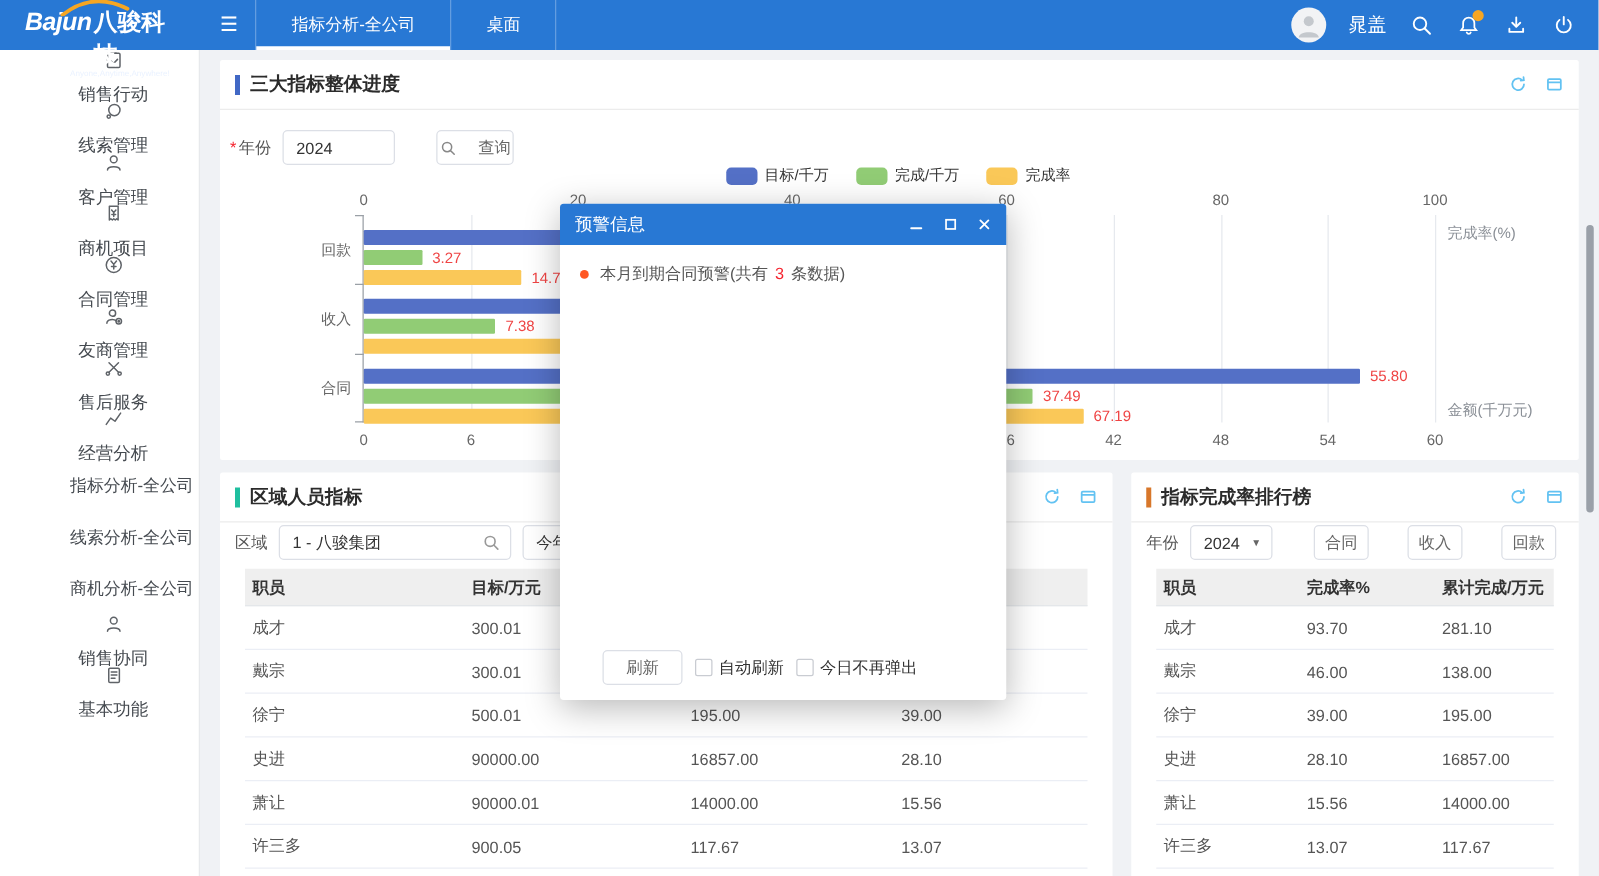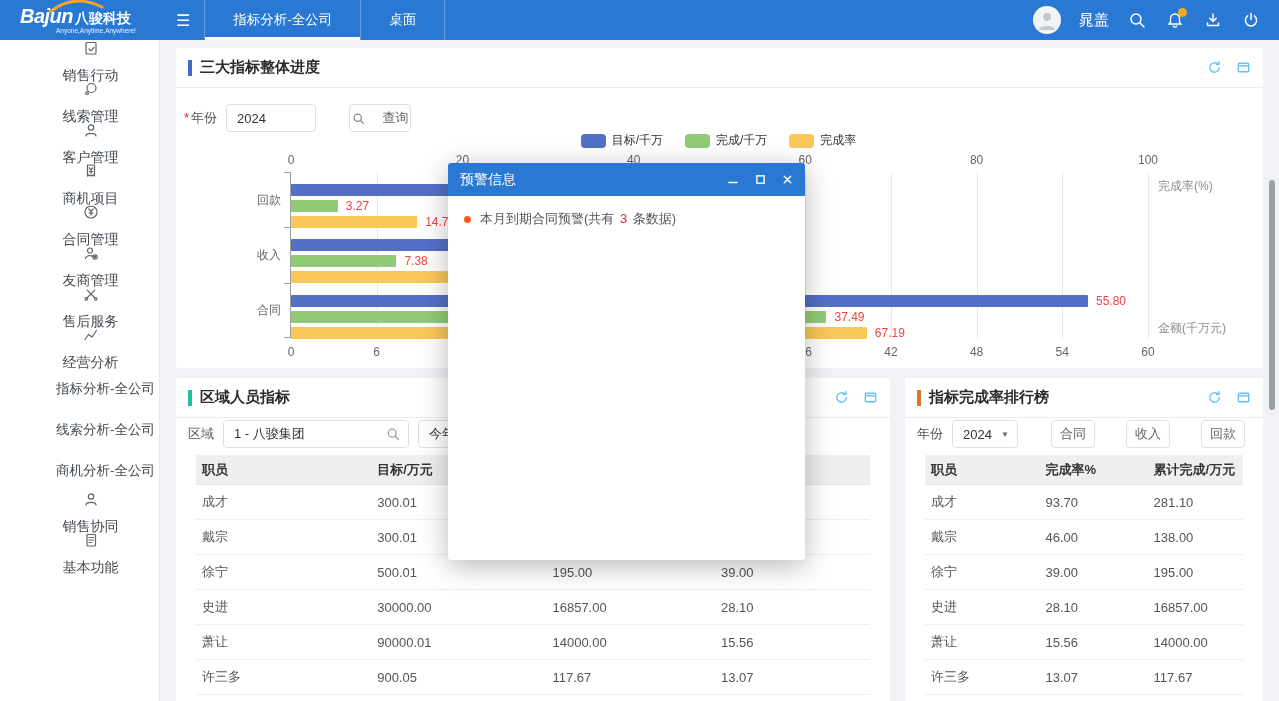--- a/index.html
+++ b/index.html
@@ -4,21 +4,21 @@
 <style>
   * { margin:0; padding:0; box-sizing:border-box; }
   body { font-family:"Liberation Sans",sans-serif; background:#e9ecf0; }
   .screen { position:relative; width:1279px; height:701px; overflow:hidden; background:#f0f2f5; }
 
   
   .navbar { position:absolute; left:0; top:0; width:100%; height:40px; background:#2878d4; display:flex; align-items:center; color:#fff; z-index:20; }
   .logo { position:relative; margin-left:20px; width:130px; height:36px; }
   .logo-row { display:flex; align-items:baseline; margin-top:3px; }
   .brand { font-size:20px; font-weight:bold; font-style:italic; letter-spacing:-0.5px; }
-  .brand-cn { font-size:14px; font-weight:bold; margin-left:2px; }
+  .brand-cn { font-size:19px; font-weight:bold; margin-left:2px; }
   .tagline { font-size:6.5px; color:#eaf2ff; margin-left:36px; margin-top:-1px; }
   .logo-swoosh { position:absolute; left:28px; top:-3px; pointer-events:none; }
   .hamburger { margin-left:18px; font-size:16px; padding:0 8px; cursor:pointer; }
   .tabs { display:flex; height:40px; margin-left:6px; }
   .tab { position:relative; display:flex; align-items:center; justify-content:center; padding:0 28px; font-size:13.5px; border-right:1px solid rgba(255,255,255,.28); cursor:pointer; }
   .tab:first-child { border-left:1px solid rgba(255,255,255,.28); }
   .tab.active::after { content:""; position:absolute; left:0; bottom:0; width:100%; height:3px; background:#fff; }
   .nav-right { margin-left:auto; display:flex; align-items:center; gap:18px; padding-right:18px; }
   .avatar { width:28px; height:28px; border-radius:50%; background:#f2f3f5; display:flex; align-items:center; justify-content:center; overflow:hidden; }
   .user-name { font-size:15px; }
@@ -413,21 +413,21 @@
             <span>46.00</span>
           </div>
           <div class="t-row cols4">
             <span>徐宁</span>
             <span>500.01</span>
             <span>195.00</span>
             <span>39.00</span>
           </div>
           <div class="t-row cols4">
             <span>史进</span>
-            <span>30000.00</span>
+            <span>90000.00</span>
             <span>16857.00</span>
             <span>28.10</span>
           </div>
           <div class="t-row cols4">
             <span>萧让</span>
             <span>90000.01</span>
             <span>14000.00</span>
             <span>15.56</span>
           </div>
           <div class="t-row cols4">
@@ -532,15 +532,28 @@
             </svg>
         </span>
       </span>
     </div>
     <div class="modal-body">
       <div class="alert-row">
         <span class="alert-dot" id="alert-dot" style="background: rgb(255, 87, 34);"></span>
         <span><span>本月到期合同预警(共有 </span><span class="alert-count" id="alert-count" style="color: rgb(245, 34, 45);">3</span><span> 条数据)</span></span>
       </div>
     </div>
+    <div class="modal-foot">
+      <button class="btn" style="width:64px">刷新</button>
+      <span id="modal-checkboxes" style="display:flex;gap:10px">
+          <span class="chk">
+            <span class="chk-box"></span>
+            <span>自动刷新</span>
+          </span>
+          <span class="chk">
+            <span class="chk-box"></span>
+            <span>今日不再弹出</span>
+          </span>
+        </span>
+    </div>
   </div>
 
 </div>
 
 </body></html>

